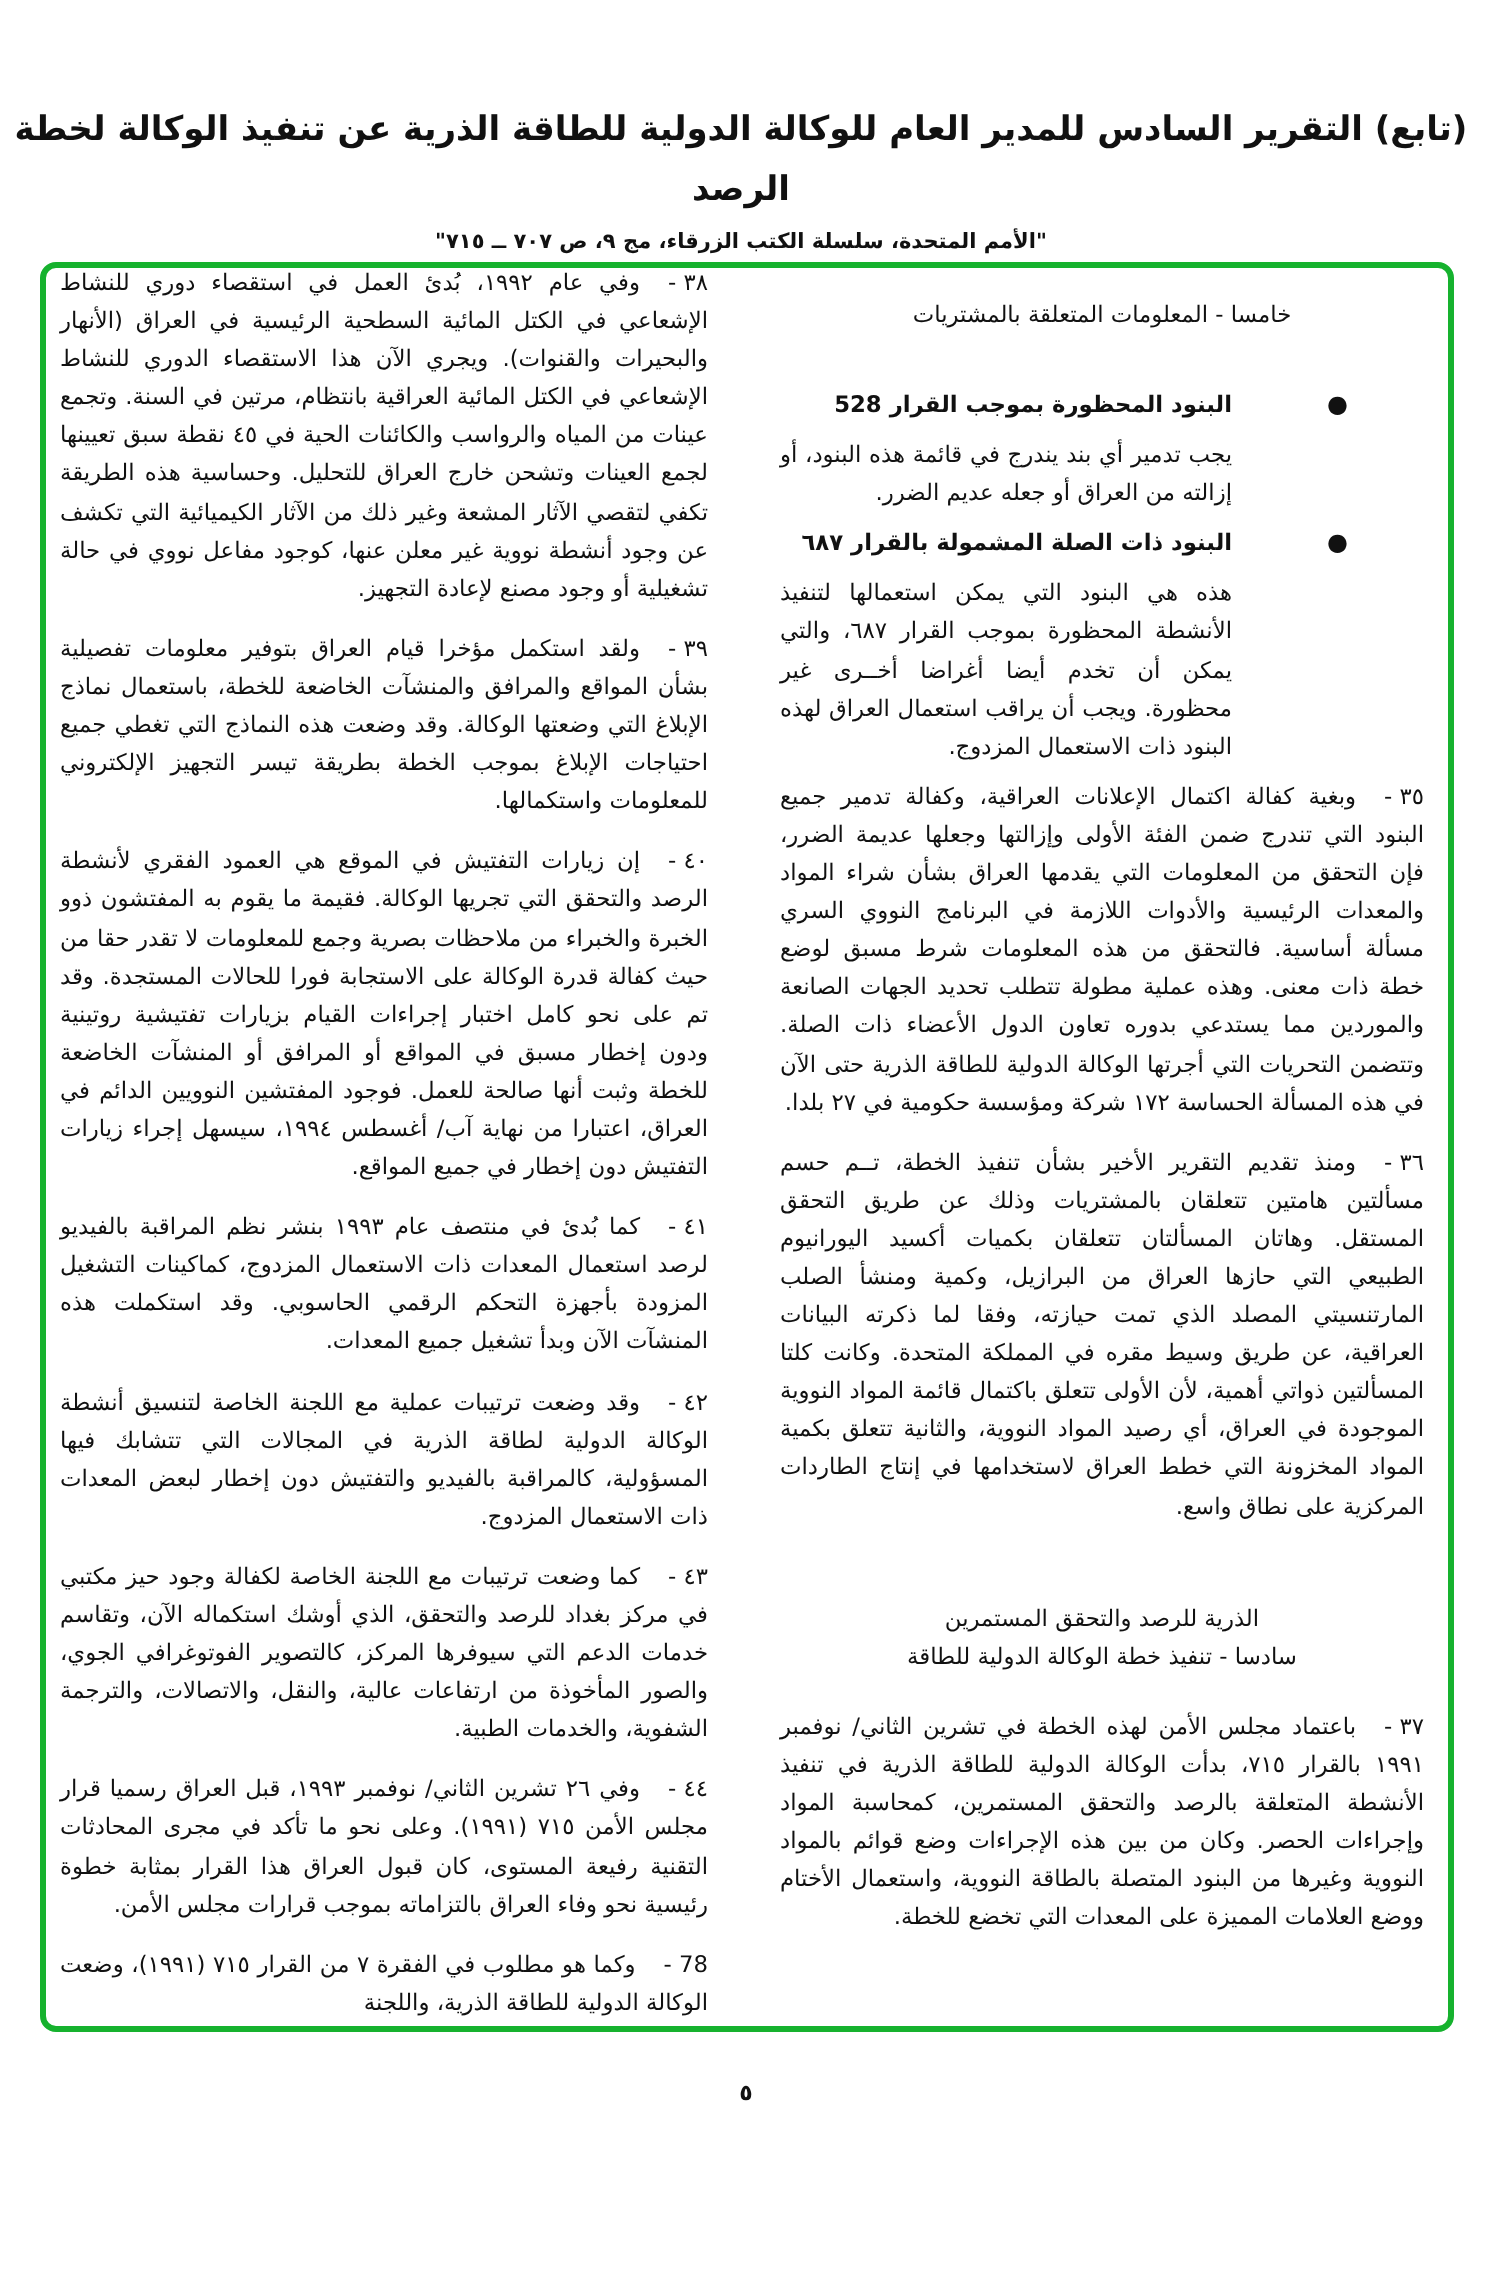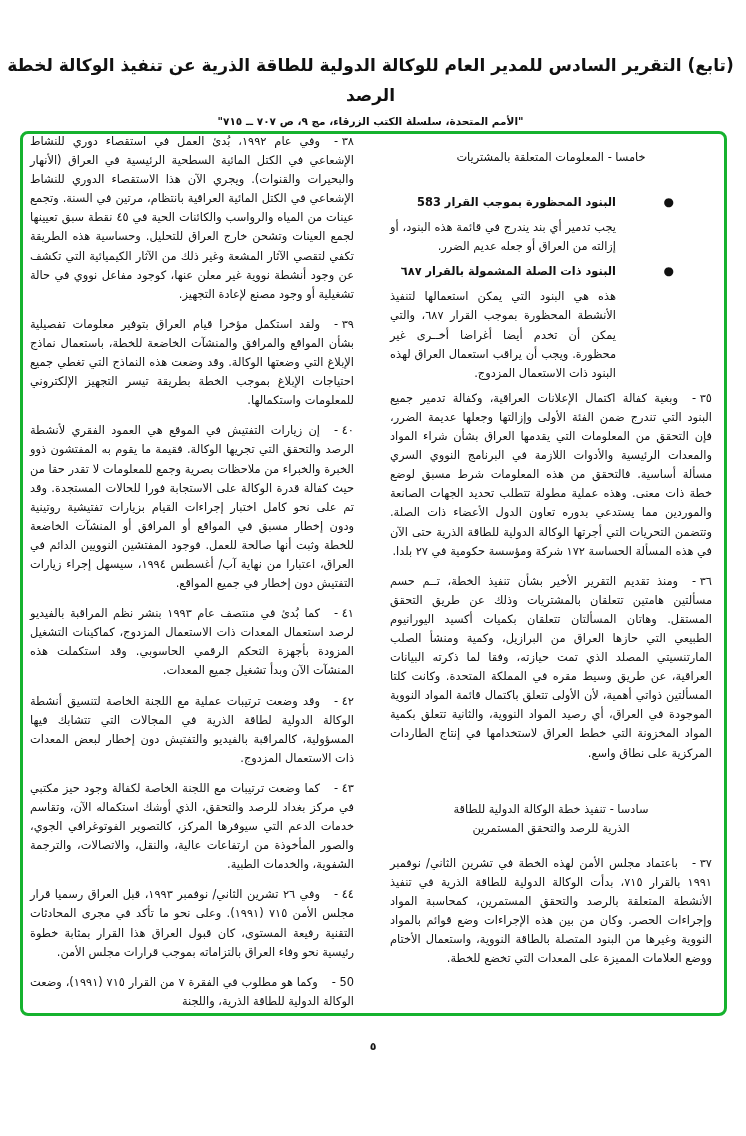--- a/index.html
+++ b/index.html
@@ -41,21 +41,21 @@
 
 <div class="col col-right">
   <div class="section-heading">خامسا - المعلومات المتعلقة بالمشتريات</div>
 
 
   <div class="spacer-s"></div>
 
   <div class="bullet-item">
     <div class="bullet-title">
       <span class="bullet-dot" style="right:-58px">●</span>
-      <span>البنود المحظورة بموجب القرار 583</span>
+      <span>البنود المحظورة بموجب القرار 528</span>
     </div>
     <div class="bullet-body">يجب تدمير أي بند يندرج في قائمة هذه البنود، أو إزالته من العراق أو جعله عديم الضرر.</div>
   </div>
 
   <div class="bullet-item">
     <div class="bullet-title">
       <span class="bullet-dot" style="right:-58px">●</span>
       <span>البنود ذات الصلة المشمولة بالقرار ٦٨٧</span>
     </div>
     <div class="bullet-body">هذه هي البنود التي يمكن استعمالها لتنفيذ الأنشطة المحظورة بموجب القرار ٦٨٧، والتي يمكن أن تخدم أيضا أغراضا أخــرى غير محظورة. ويجب أن يراقب استعمال العراق لهذه البنود ذات الاستعمال المزدوج.</div>
@@ -65,22 +65,22 @@
     <span class="num">٣٥ -</span><span>وبغية كفالة اكتمال الإعلانات العراقية، وكفالة تدمير جميع البنود التي تندرج ضمن الفئة الأولى وإزالتها وجعلها عديمة الضرر، فإن التحقق من المعلومات التي يقدمها العراق بشأن شراء المواد والمعدات الرئيسية والأدوات اللازمة في البرنامج النووي السري مسألة أساسية. فالتحقق من هذه المعلومات شرط مسبق لوضع خطة ذات معنى. وهذه عملية مطولة تتطلب تحديد الجهات الصانعة والموردين مما يستدعي بدوره تعاون الدول الأعضاء ذات الصلة. وتتضمن التحريات التي أجرتها الوكالة الدولية للطاقة الذرية حتى الآن في هذه المسألة الحساسة ١٧٢ شركة ومؤسسة حكومية في ٢٧ بلدا.</span>
   </p>
 
   <p class="para">
     <span class="num">٣٦ -</span><span>ومنذ تقديم التقرير الأخير بشأن تنفيذ الخطة، تــم حسم مسألتين هامتين تتعلقان بالمشتريات وذلك عن طريق التحقق المستقل. وهاتان المسألتان تتعلقان بكميات أكسيد اليورانيوم الطبيعي التي حازها العراق من البرازيل، وكمية ومنشأ الصلب المارتنسيتي المصلد الذي تمت حيازته، وفقا لما ذكرته البيانات العراقية، عن طريق وسيط مقره في المملكة المتحدة. وكانت كلتا المسألتين ذواتي أهمية، لأن الأولى تتعلق باكتمال قائمة المواد النووية الموجودة في العراق، أي رصيد المواد النووية، والثانية تتعلق بكمية المواد المخزونة التي خطط العراق لاستخدامها في إنتاج الطاردات المركزية على نطاق واسع.</span>
   </p>
 
   <div class="spacer-s"></div>
 
   <div class="section-heading two-line">
+    <div>الذرية للرصد والتحقق المستمرين</div>
     <div>سادسا - تنفيذ خطة الوكالة الدولية للطاقة</div>
-    <div>الذرية للرصد والتحقق المستمرين</div>
   </div>
 
   <p class="para">
     <span class="num">٣٧ -</span><span>باعتماد مجلس الأمن لهذه الخطة في تشرين الثاني/ نوفمبر ١٩٩١ بالقرار ٧١٥، بدأت الوكالة الدولية للطاقة الذرية في تنفيذ الأنشطة المتعلقة بالرصد والتحقق المستمرين، كمحاسبة المواد وإجراءات الحصر. وكان من بين هذه الإجراءات وضع قوائم بالمواد النووية وغيرها من البنود المتصلة بالطاقة النووية، واستعمال الأختام ووضع العلامات المميزة على المعدات التي تخضع للخطة.</span>
   </p>
 </div>
 
 <div class="col col-left">
   <p class="para">
     <span class="num">٣٨ -</span><span>وفي عام ١٩٩٢، بُدئ العمل في استقصاء دوري للنشاط الإشعاعي في الكتل المائية السطحية الرئيسية في العراق (الأنهار والبحيرات والقنوات). ويجري الآن هذا الاستقصاء الدوري للنشاط الإشعاعي في الكتل المائية العراقية بانتظام، مرتين في السنة. وتجمع عينات من المياه والرواسب والكائنات الحية في ٤٥ نقطة سبق تعيينها لجمع العينات وتشحن خارج العراق للتحليل. وحساسية هذه الطريقة تكفي لتقصي الآثار المشعة وغير ذلك من الآثار الكيميائية التي تكشف عن وجود أنشطة نووية غير معلن عنها، كوجود مفاعل نووي في حالة تشغيلية أو وجود مصنع لإعادة التجهيز.</span>
@@ -97,17 +97,17 @@
   <p class="para">
     <span class="num">٤٢ -</span><span>وقد وضعت ترتيبات عملية مع اللجنة الخاصة لتنسيق أنشطة الوكالة الدولية لطاقة الذرية في المجالات التي تتشابك فيها المسؤولية، كالمراقبة بالفيديو والتفتيش دون إخطار لبعض المعدات ذات الاستعمال المزدوج.</span>
   </p>
   <p class="para">
     <span class="num">٤٣ -</span><span>كما وضعت ترتيبات مع اللجنة الخاصة لكفالة وجود حيز مكتبي في مركز بغداد للرصد والتحقق، الذي أوشك استكماله الآن، وتقاسم خدمات الدعم التي سيوفرها المركز، كالتصوير الفوتوغرافي الجوي، والصور المأخوذة من ارتفاعات عالية، والنقل، والاتصالات، والترجمة الشفوية، والخدمات الطبية.</span>
   </p>
   <p class="para">
     <span class="num">٤٤ -</span><span>وفي ٢٦ تشرين الثاني/ نوفمبر ١٩٩٣، قبل العراق رسميا قرار مجلس الأمن ٧١٥ (١٩٩١). وعلى نحو ما تأكد في مجرى المحادثات التقنية رفيعة المستوى، كان قبول العراق هذا القرار بمثابة خطوة رئيسية نحو وفاء العراق بالتزاماته بموجب قرارات مجلس الأمن.</span>
   </p>
   <p class="para">
-    <span class="num">50 -</span><span>وكما هو مطلوب في الفقرة ٧ من القرار ٧١٥ (١٩٩١)، وضعت الوكالة الدولية للطاقة الذرية، واللجنة</span>
+    <span class="num">78 -</span><span>وكما هو مطلوب في الفقرة ٧ من القرار ٧١٥ (١٩٩١)، وضعت الوكالة الدولية للطاقة الذرية، واللجنة</span>
   </p>
 </div>
 
 <div class="page-number">٥</div>
 
 </body></html>

